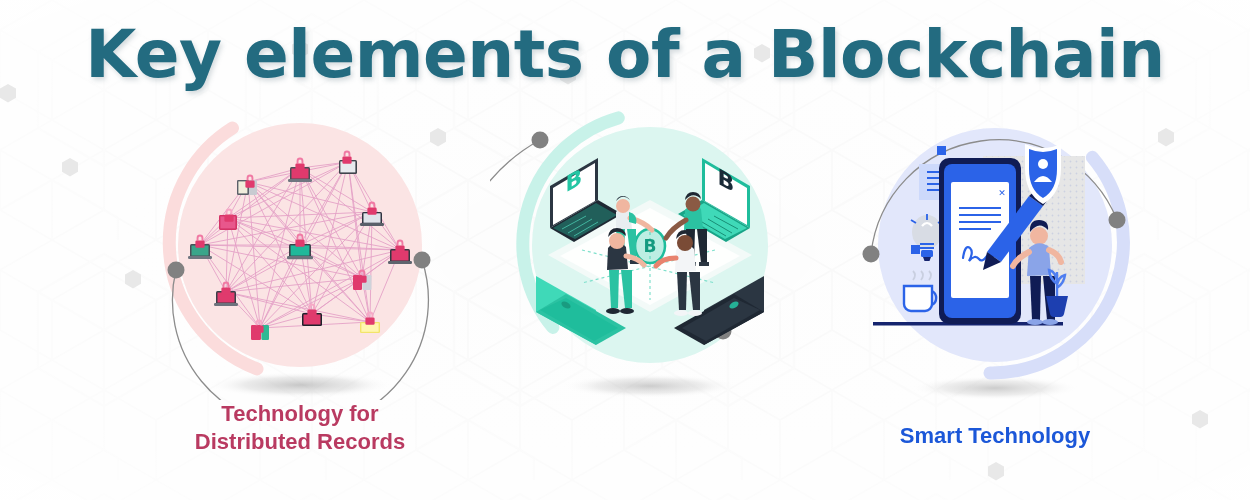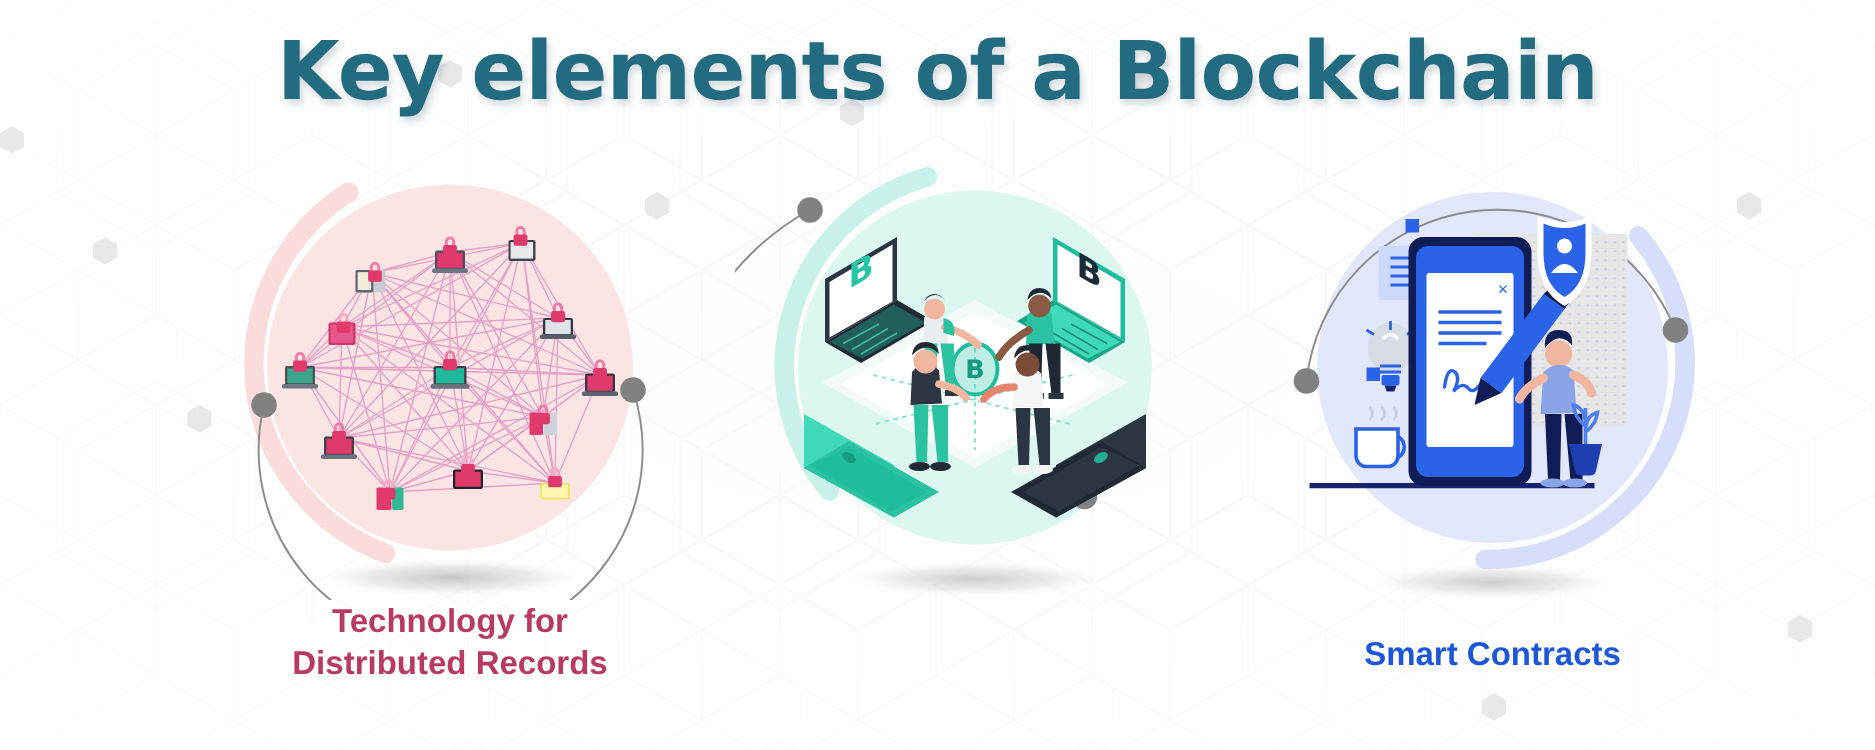--- a/index.html
+++ b/index.html
@@ -28,21 +28,21 @@
   
   #title {
     position: absolute;
     top: 16px;
     left: 0;
     width: 1250px;
     text-align: center;
     z-index: 6;
     font-family: "DejaVu Sans", sans-serif;
     font-weight: bold;
-    font-size: 54px;
+    font-size: 66px;
     letter-spacing: -0.5px;
     color: #236b80;
     text-shadow: 2px 3px 5px rgba(120,140,150,0.30);
     white-space: nowrap;
   }
 
   
   .panel {
     position: absolute;
     top: 100px;
@@ -526,16 +526,16 @@
         <ellipse cx="200" cy="222" rx="8" ry="3" fill="#8aa4e8"></ellipse>
         <ellipse cx="215" cy="222" rx="8" ry="3" fill="#8aa4e8"></ellipse>
       </g>
 
       <g transform="translate(222,200)">
         <path d="M0 -4 v-24 M0 -16 q-7 -5 -8 -14 q8 2 8 14 M0 -12 q7 -5 8 -13 q-8 2 -8 13" stroke="#4f7ef0" stroke-width="2.4" fill="none"></path>
         <path d="M-11 -4 h22 l-4 18 a4 4 0 0 1 -4 3 h-6 a4 4 0 0 1 -4 -3 z" fill="#1d3fb0"></path>
       </g>
     </svg>
 
-    <div class="panel-caption" id="caption-3">Smart Contracts</div>
+    <div class="panel-caption" id="caption-3">Smart Technology</div>
   </div>
 
 </div>
 
 </body></html>

